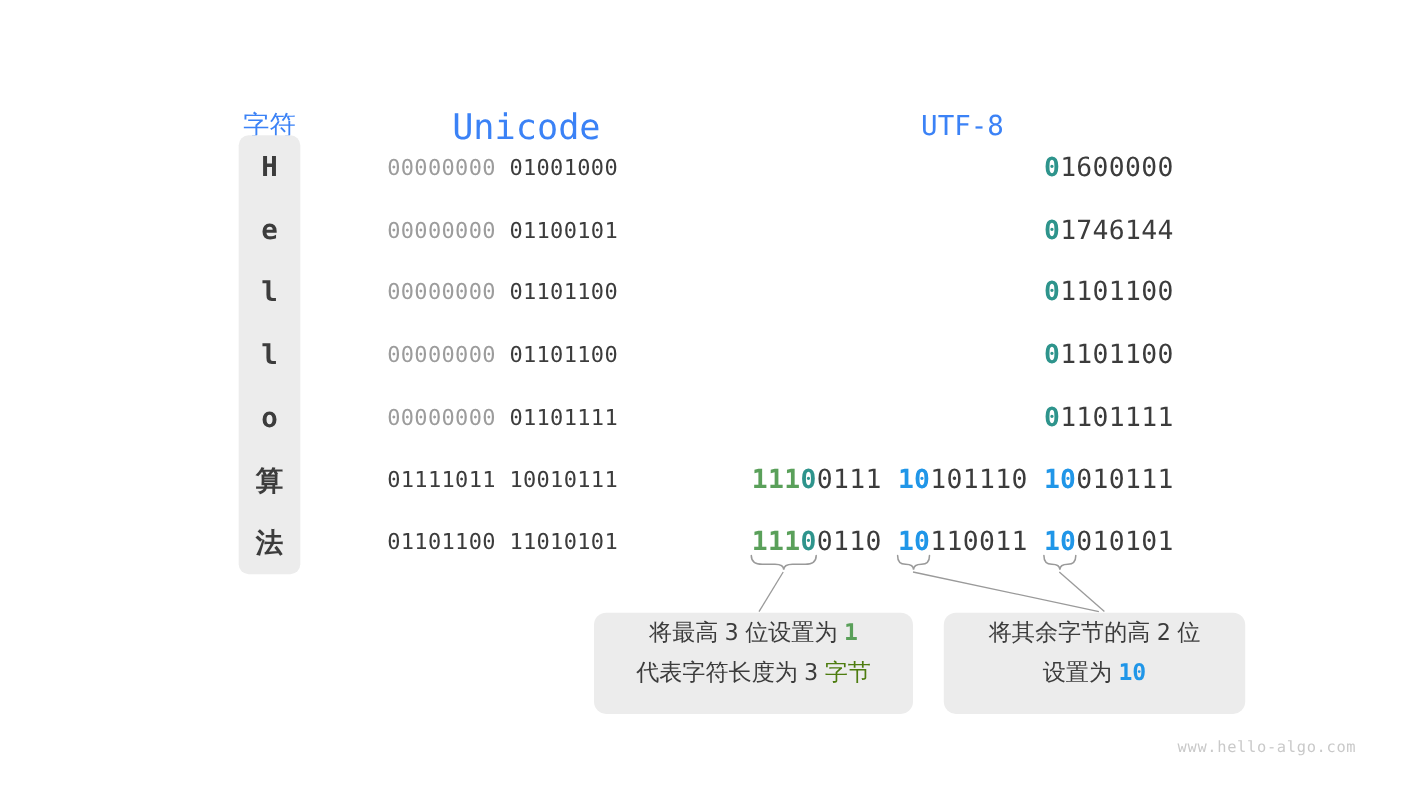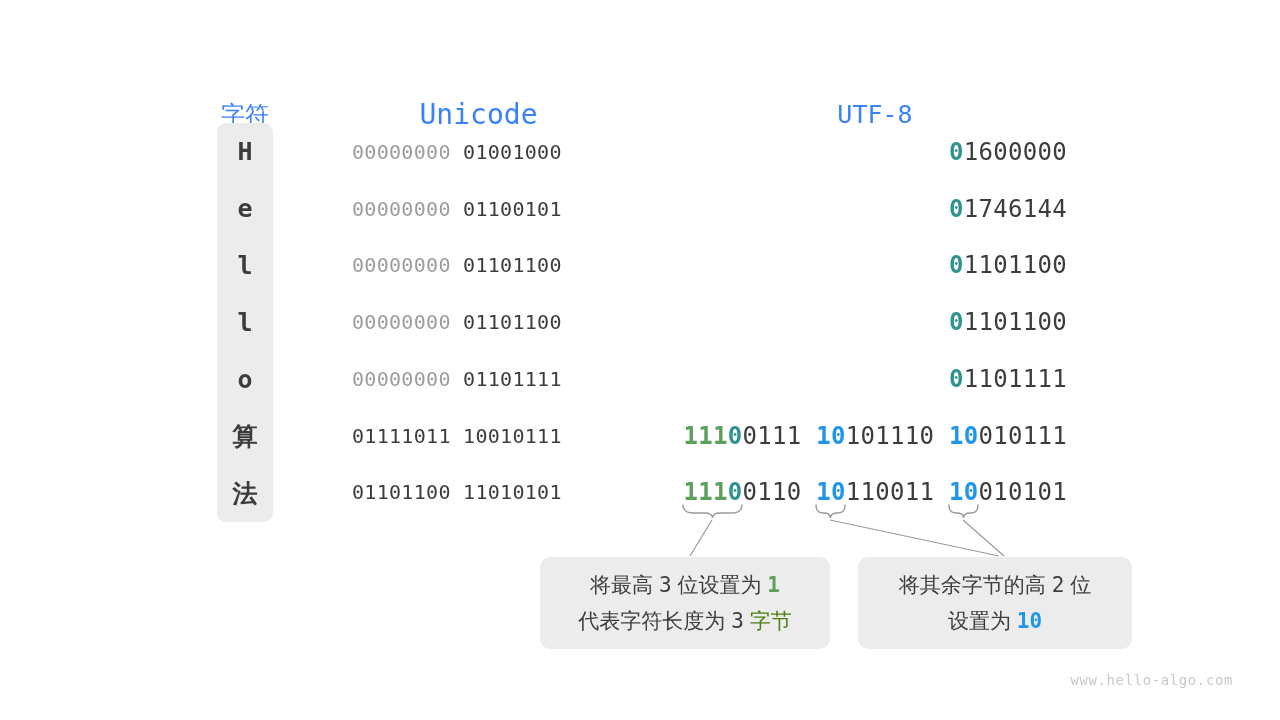--- a/index.html
+++ b/index.html
@@ -9,21 +9,21 @@
     color:#3c3c3c;
   }
   .mono{font-family:"DejaVu Sans Mono","Liberation Mono",monospace;}
 
   
   .col-header{
     position:absolute;top:66px;height:34px;line-height:34px;
     text-align:center;font-weight:normal;font-size:24px;color:#3b82f6;margin-top:32px;
   }
   #hdr-char{left:217px;width:56px;}
-  #hdr-unicode{left:352px;width:253px;font-size:28px;}
+  #hdr-unicode{left:352px;width:253px;font-size:32px;}
   #hdr-utf8{left:683px;width:384px;font-size:25px;}
 
   
   .char-column{
     position:absolute;left:217px;top:123px;width:56px;height:399px;
     background:#ececec;border-radius:9px;
     display:flex;flex-direction:column;
   }
   .char-cell{
     flex:1;display:flex;align-items:center;justify-content:center;
@@ -37,21 +37,21 @@
   .unicode-val{
     position:absolute;left:352px;font-size:20px;letter-spacing:0.3px;white-space:pre;
   }
   .utf8-val{
     position:absolute;right:213px;font-size:24px;letter-spacing:0.3px;white-space:pre;text-align:right;
   }
 
   
   .callout{
     position:absolute;top:557px;height:92px;background:#ececec;border-radius:11px;
-    display:flex;flex-direction:column;justify-content:center;
+    display:flex;flex-direction:column;justify-content:flex-start;
     text-align:center;font-size:21px;color:#3c3c3c;
   }
   .callout .line{height:36px;line-height:36px;white-space:pre;}
   .callout .mono{font-size:21px;}
   #callout-left{left:540px;width:290px;}
   #callout-right{left:858px;width:274px;}
 
   
   #overlay{position:absolute;left:0;top:0;pointer-events:none;}
   .brace{fill:none;stroke-width:1.4;stroke-linecap:round;}

